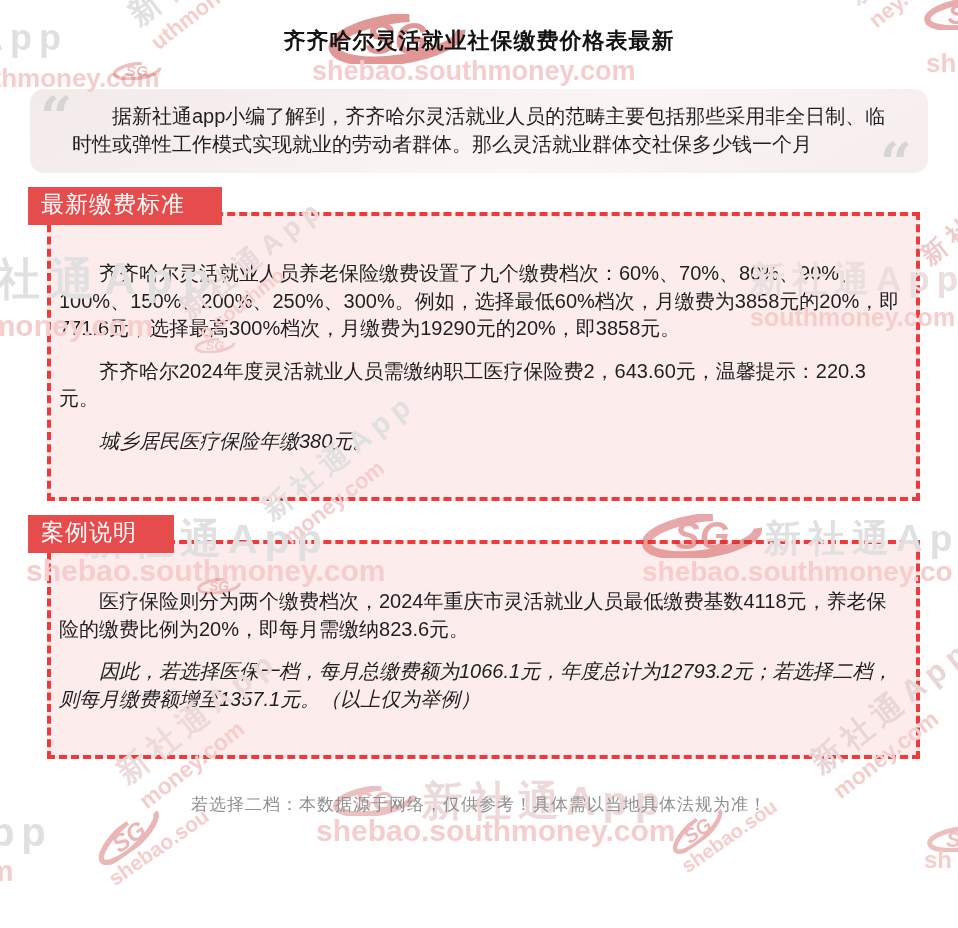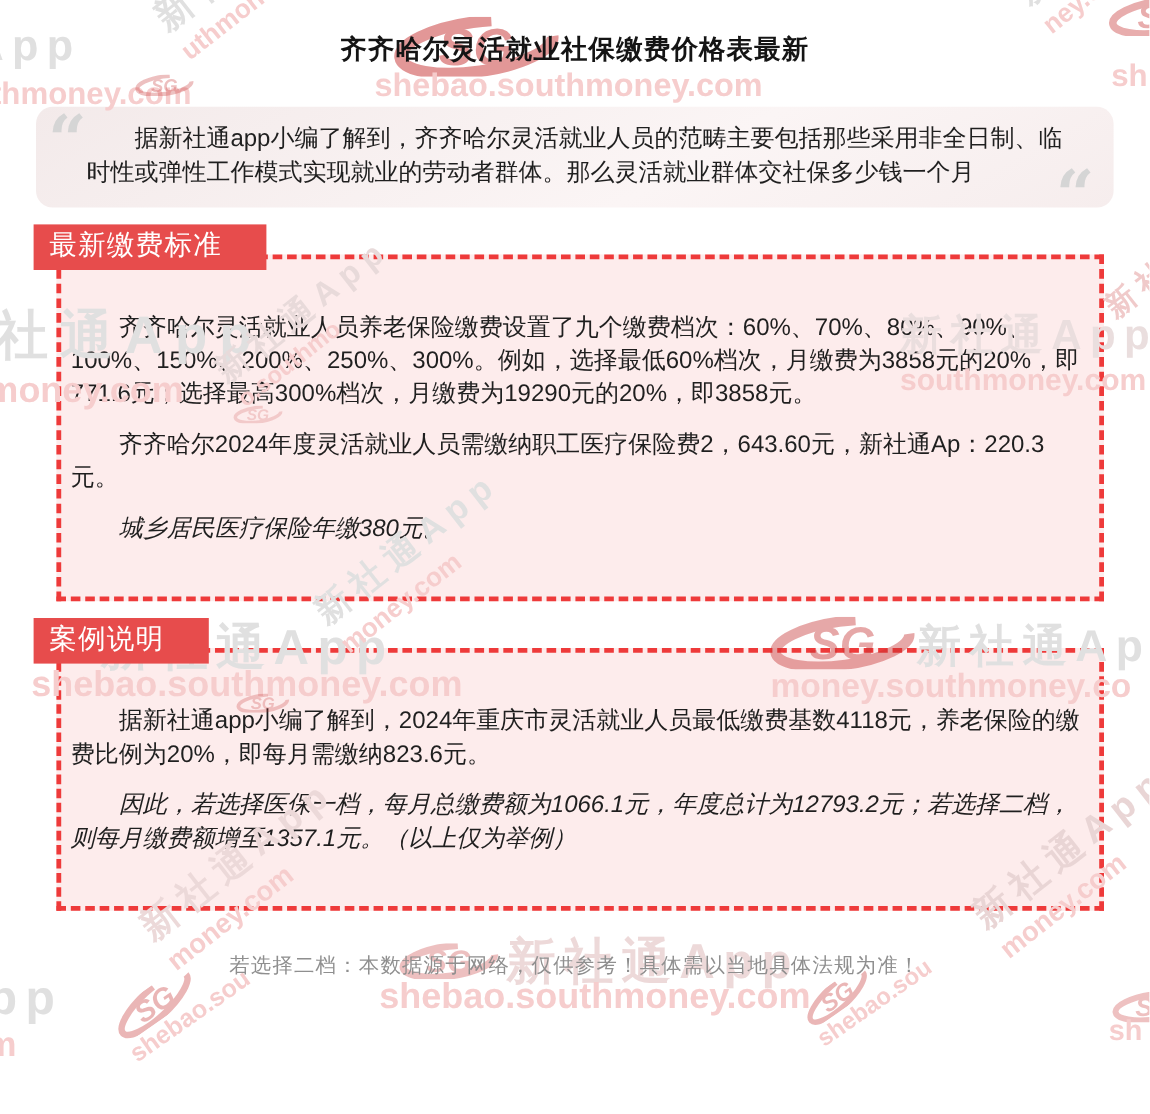--- a/index.html
+++ b/index.html
@@ -148,21 +148,21 @@
     <svg class="wm sgw" id="w12s">
         <use href="#sg"></use>
       </svg>
     <svg class="wm sgw" id="w13s">
         <use href="#sg"></use>
       </svg>
     <div class="wm" id="w13">
       <span class="wb">新社通Ap</span>
     </div>
     <div class="wm" id="w14">
-      <span class="wu">money.southmoney.co</span>
+      <span class="wu">shebao.southmoney.co</span>
     </div>
     <div class="wm diag" id="w15">
       <span class="wb">新社通App</span>
       <span class="wu">money.com</span>
     </div>
     <svg class="wm sgw" id="w16s">
         <use href="#sg"></use>
       </svg>
     <div class="wm" id="w16">
       <span class="wb">新社通App</span>
@@ -203,25 +203,25 @@
 
   <div class="intro-box">
     <span class="quote q-open">“</span>
     <p class="intro-text">据新社通app小编了解到，齐齐哈尔灵活就业人员的范畴主要包括那些采用非全日制、临时性或弹性工作模式实现就业的劳动者群体。那么灵活就业群体交社保多少钱一个月</p>
     <span class="quote q-close">“</span>
   </div>
 
   <div class="section-heading">最新缴费标准</div>
   <div class="panel">
     <p>齐齐哈尔灵活就业人员养老保险缴费设置了九个缴费档次：60%、70%、80%、90%、100%、150%、200%、250%、300%。例如，选择最低60%档次，月缴费为3858元的20%，即771.6元；选择最高300%档次，月缴费为19290元的20%，即3858元。</p>
-    <p>齐齐哈尔2024年度灵活就业人员需缴纳职工医疗保险费2，643.60元，新社通Ap：220.3元。</p>
+    <p>齐齐哈尔2024年度灵活就业人员需缴纳职工医疗保险费2，643.60元，温馨提示：220.3元。</p>
     <p>城乡居民医疗保险年缴380元。</p>
   </div>
 
   <div class="section-heading heading-2">案例说明</div>
   <div class="panel">
-    <p>据新社通app小编了解到，2024年重庆市灵活就业人员最低缴费基数4118元，养老保险的缴费比例为20%，即每月需缴纳823.6元。</p>
+    <p>医疗保险则分为两个缴费档次，2024年重庆市灵活就业人员最低缴费基数4118元，养老保险的缴费比例为20%，即每月需缴纳823.6元。</p>
     <p>因此，若选择医保一档，每月总缴费额为1066.1元，年度总计为12793.2元；若选择二档，则每月缴费额增至1357.1元。（以上仅为举例）</p>
   </div>
 
   <div class="footer-tip">若选择二档：本数据源于网络，仅供参考！具体需以当地具体法规为准！</div>
 
 </div>
 
 </body></html>

